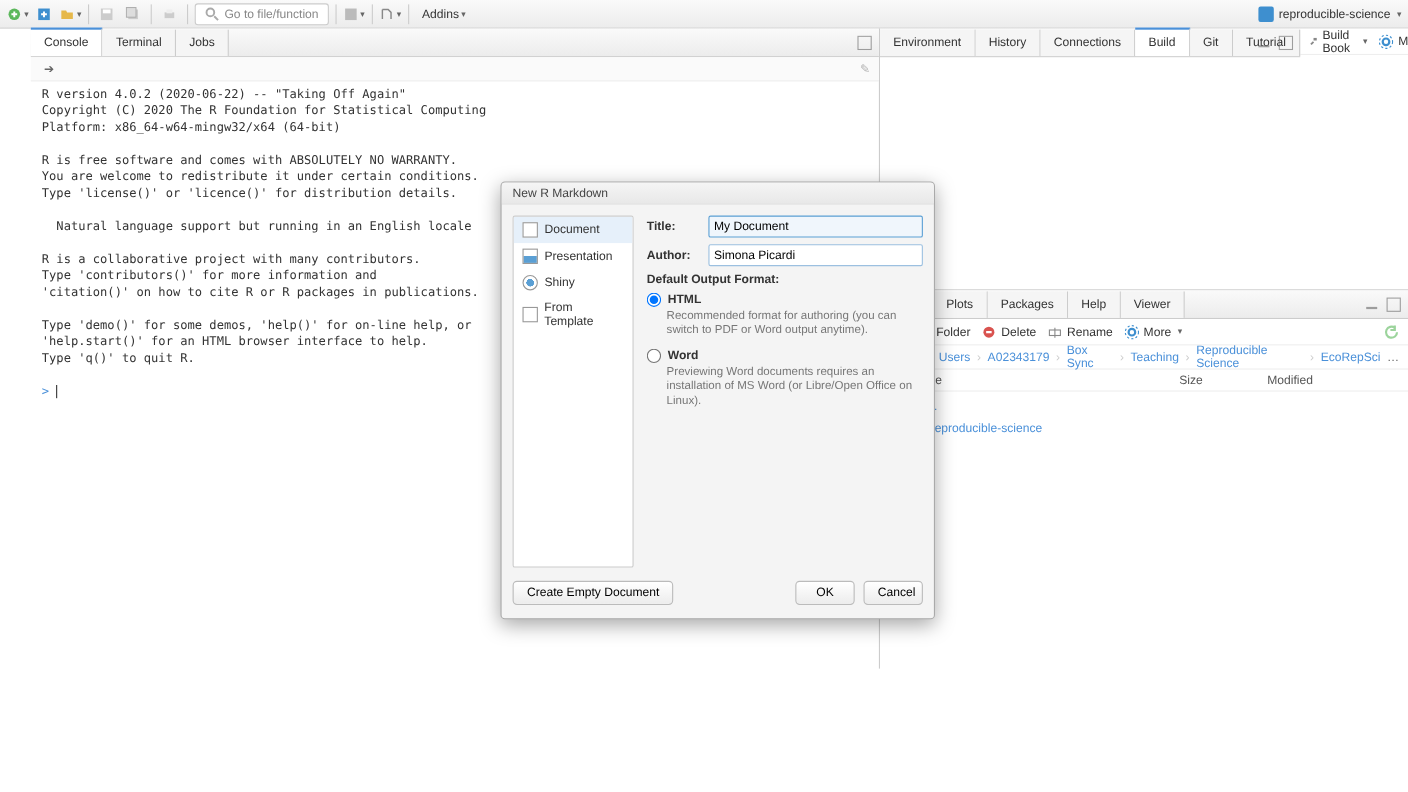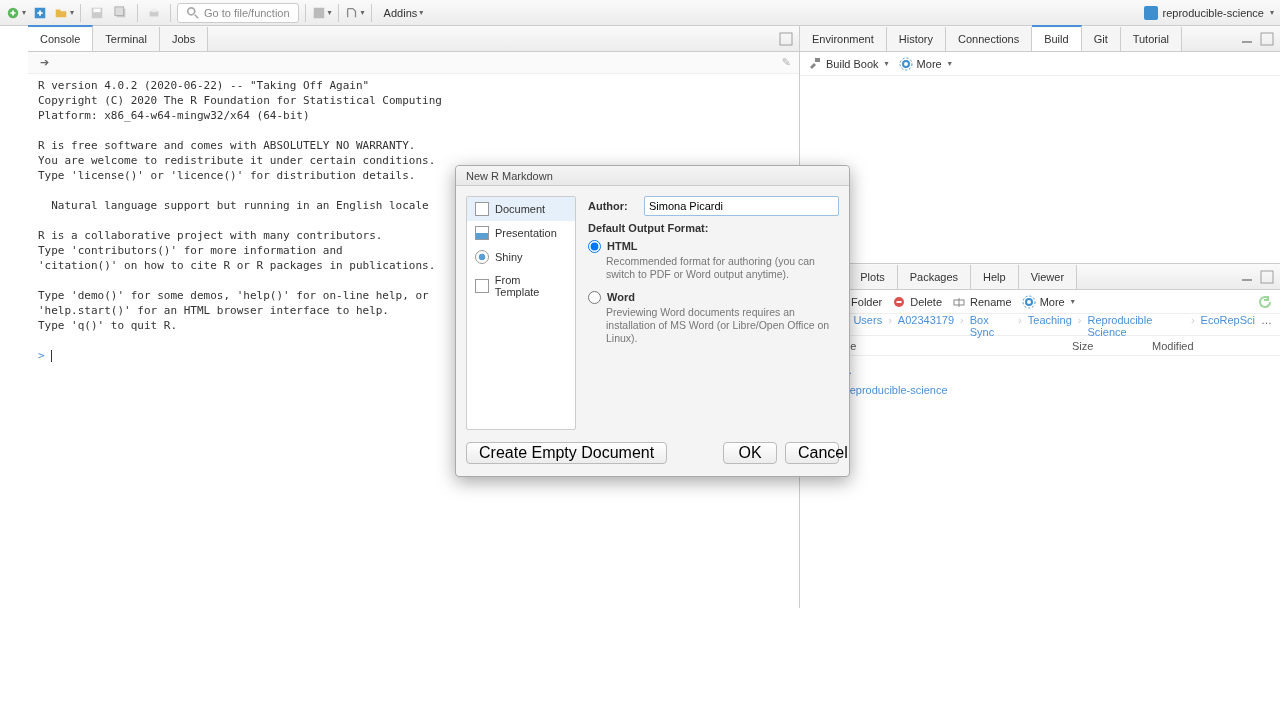--- a/index.html
+++ b/index.html
@@ -35,62 +35,62 @@
 
 .console-body { flex: 1; padding: 4px 10px; font-family: "Lucida Console", Monaco, monospace; font-size: 11px; line-height: 15px; white-space: pre; overflow: auto; }
 .prompt { color: #4a90d9; }
 
 
 .subbar { height: 24px; border-bottom: 1px solid #eee; display: flex; align-items: center; gap: 10px; padding: 0 8px; background: #fff; font-size: 11px; }
 .subbar .ico { width: 14px; height: 14px; }
 .subbar .itm { display: flex; align-items: center; gap: 4px; cursor: pointer; }
 
 
-.crumbs { height: 22px; border-bottom: 1px solid #eee; display: flex; align-items: flex-start; gap: 6px; padding: 0 8px; font-size: 11px; color: #4a90d9; }
+.crumbs { height: 22px; border-bottom: 1px solid #eee; display: flex; align-items: center; gap: 6px; padding: 0 8px; font-size: 11px; color: #4a90d9; }
 .crumbs span { cursor: pointer; }
 .crumbs .sep { color: #ccc; cursor: default; }
 .crumbs .dots { margin-left: auto; color: #666; }
 
 
 .file-head { height: 20px; border-bottom: 1px solid #eee; display: flex; align-items: center; padding: 0 8px; font-size: 11px; color: #555; }
 .file-head .col-name { flex: 1; }
 .file-head .col-size { width: 80px; }
 .file-head .col-mod { width: 120px; }
 .file-list { flex: 1; padding: 4px 8px; font-size: 11px; }
 .file-row { display: flex; align-items: center; gap: 6px; height: 20px; cursor: pointer; }
 .file-row .ck { width: 12px; height: 12px; border: 1px solid #aaa; }
 .file-row .fico { width: 14px; height: 14px; background: #3e8fcf; border-radius: 2px; }
 .file-row a { color: #4a90d9; text-decoration: none; }
 
 
-.right-upper { height: 238px; display: flex; flex-direction: column; border-bottom: 1px solid #ccc; }
+.right-upper { height: 238px; display: flex; border-bottom: 1px solid #ccc; }
 .right-lower { flex: 1; display: flex; flex-direction: column; }
 .env-body { flex: 1; }
 
 
 .modal { position: absolute; left: 455px; top: 165px; width: 395px; background: #f4f4f4; border: 1px solid #aaa; border-radius: 4px; box-shadow: 0 5px 18px rgba(0,0,0,.35); font-size: 11px; }
 .modal-title { height: 20px; padding: 0 10px; display: flex; align-items: center; background: linear-gradient(#f5f5f5,#e8e8e8); border-bottom: 1px solid #ccc; border-radius: 4px 4px 0 0; color: #444; }
 .modal-body { display: flex; padding: 10px 10px 4px 10px; gap: 12px; }
-.type-list { width: 110px; height: 234px; border: 1px solid #ccc; background: #fff; border-radius: 2px; overflow: hidden; }
+.type-list { width: 110px; height: 320px; border: 1px solid #ccc; background: #fff; border-radius: 2px; overflow: hidden; }
 .type-item { display: flex; align-items: center; gap: 6px; padding: 5px 8px; cursor: pointer; }
 .type-item.sel { background: #e6f0fa; }
 .type-ico { width: 14px; height: 14px; border: 1px solid #999; background: #fff; }
 .type-ico.pres { background: linear-gradient(#fff 50%, #5a9fd4 50%); }
 .type-ico.shiny { background: radial-gradient(circle, #5a9fd4 40%, #fff 42%); border-radius: 50%; }
 .form-side { flex: 1; }
 .frow { display: flex; align-items: center; margin-bottom: 6px; gap: 8px; }
 .frow label { width: 48px; color: #333; font-weight: bold; }
 .frow input { flex: 1; height: 20px; padding: 0 4px; border: 1px solid #9cc0e0; border-radius: 2px; font-size: 11px; }
 .frow input.title-in { border-color: #5a9fd4; background: #f0f6fc; }
 .sect-head { font-weight: bold; margin: 6px 0 6px 0; color: #333; }
 .opt { margin-bottom: 10px; }
 .opt-row { display: flex; align-items: flex-start; gap: 6px; margin-bottom: 2px; }
 .opt-desc { color: #777; font-size: 10.5px; line-height: 13px; margin-left: 18px; }
 .modal-foot { display: flex; align-items: center; padding: 8px 10px 12px 10px; gap: 8px; }
-.btn { height: 22px; padding: 0 12px; border: 1px solid #bbb; border-radius: 4px; background: linear-gradient(#fff,#ececec); cursor: pointer; font-size: 16px; }
+.btn { height: 22px; padding: 0 12px; border: 1px solid #bbb; border-radius: 4px; background: linear-gradient(#fff,#ececec); cursor: pointer; font-size: 11px; }
 .btn.ok { width: 54px; }
 .btn.cancel { width: 54px; }
 .modal-foot .spacer { flex: 1; }
 
 
 .sv { width: 14px; height: 14px; }
 </style>
 </head>
 <body>
 
@@ -378,20 +378,24 @@
       <div class="type-item">
           <span class="type-ico shiny"></span>
           <span>Shiny</span>
         </div>
       <div class="type-item">
           <span class="type-ico"></span>
           <span>From Template</span>
         </div>
     </div>
     <div class="form-side">
+      <div class="frow">
+        <label>Title:</label>
+        <input class="title-in" value="My Document" style="">
+      </div>
       <div class="frow">
         <label>Author:</label>
         <input value="Simona Picardi" style="">
       </div>
       <div class="sect-head">Default Output Format:</div>
       <div class="opt">
         <div class="opt-row">
             <input type="radio" name="fmt" checked="" style="">
             <b>HTML</b>
           </div>

